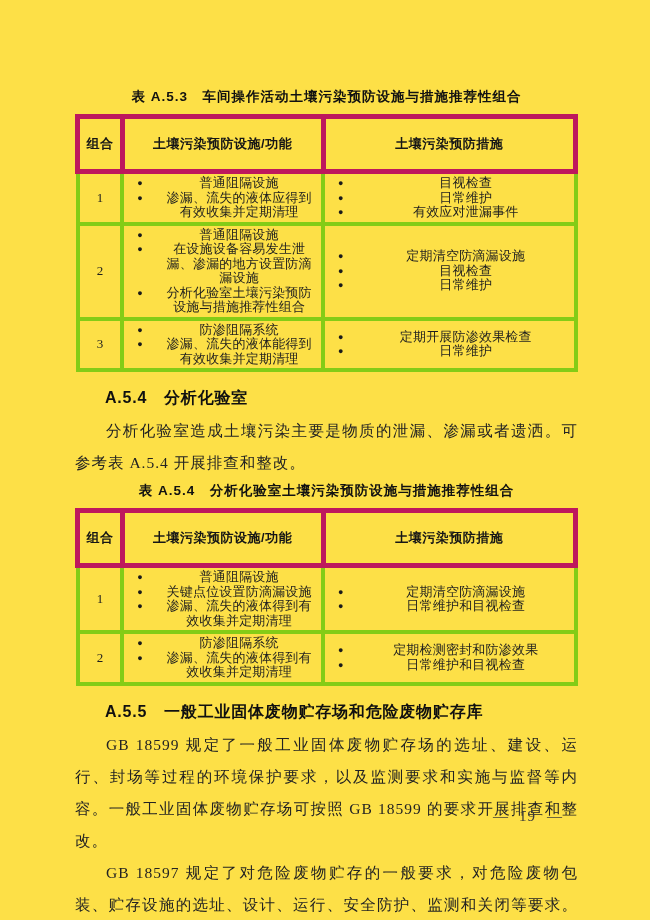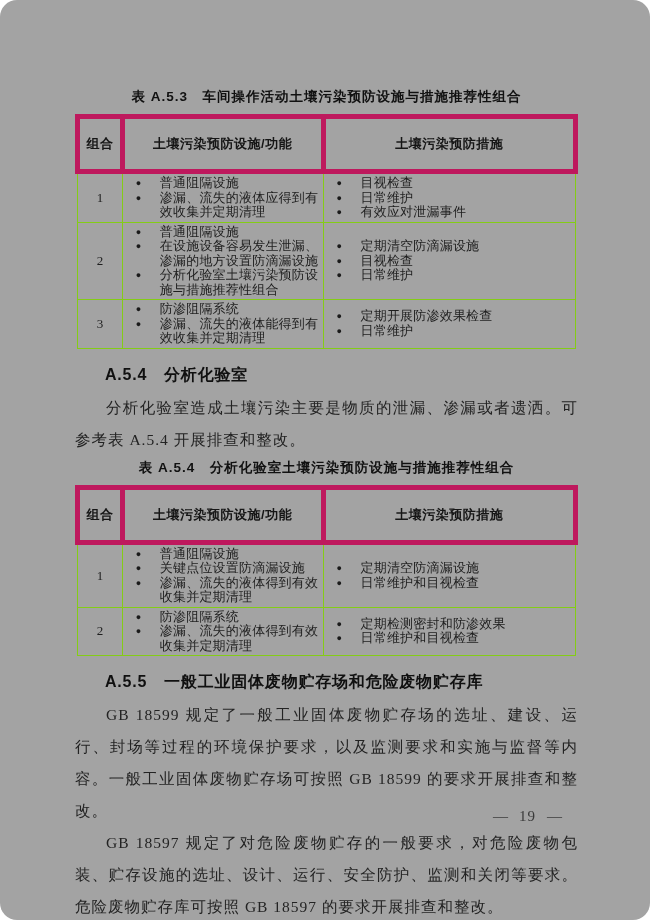--- a/index.html
+++ b/index.html
@@ -1,25 +1,24 @@
 <!DOCTYPE html>
 <html><head>
 <meta charset="utf-8">
 <style>
   * { margin: 0; padding: 0; box-sizing: border-box; }
   html, body { background: #ffffff; }
   .page {
     position: relative;
     width: 650px;
     height: 920px;
-    background: #a3a3a3;
+    background: #fde047;
     overflow: hidden;
     font-family: "Liberation Serif", "DejaVu Serif", serif;
     color: #222222;
-    border-radius: 17px;
   }
   .content {
     position: absolute;
     left: 75px;
     top: 88px;
     width: 503px;
   }
   
   .table-caption {
     font-family: "Liberation Sans", "DejaVu Sans", sans-serif;
@@ -45,25 +44,26 @@
     font-family: "Liberation Sans", "DejaVu Sans", sans-serif;
     font-weight: bold;
     font-size: 13px;
     letter-spacing: 0.5px;
     text-align: center;
     border: 5px solid #be185d;
     padding: 16px 2px;
     color: #161616;
   }
   table.std-table td {
-    border: 1px solid #84cc16;
+    border: 4px solid #84cc16;
     font-size: 13px;
     vertical-align: middle;
     padding: 2px 4px;
     color: #1e1e1e;
+    text-align: center;
   }
   td.combo-cell {
     text-align: center;
     font-size: 13.5px;
   }
   ul.bullet-list { list-style: none; }
   li.bullet-item {
     position: relative;
     padding-left: 33px;
     line-height: 14.5px;

